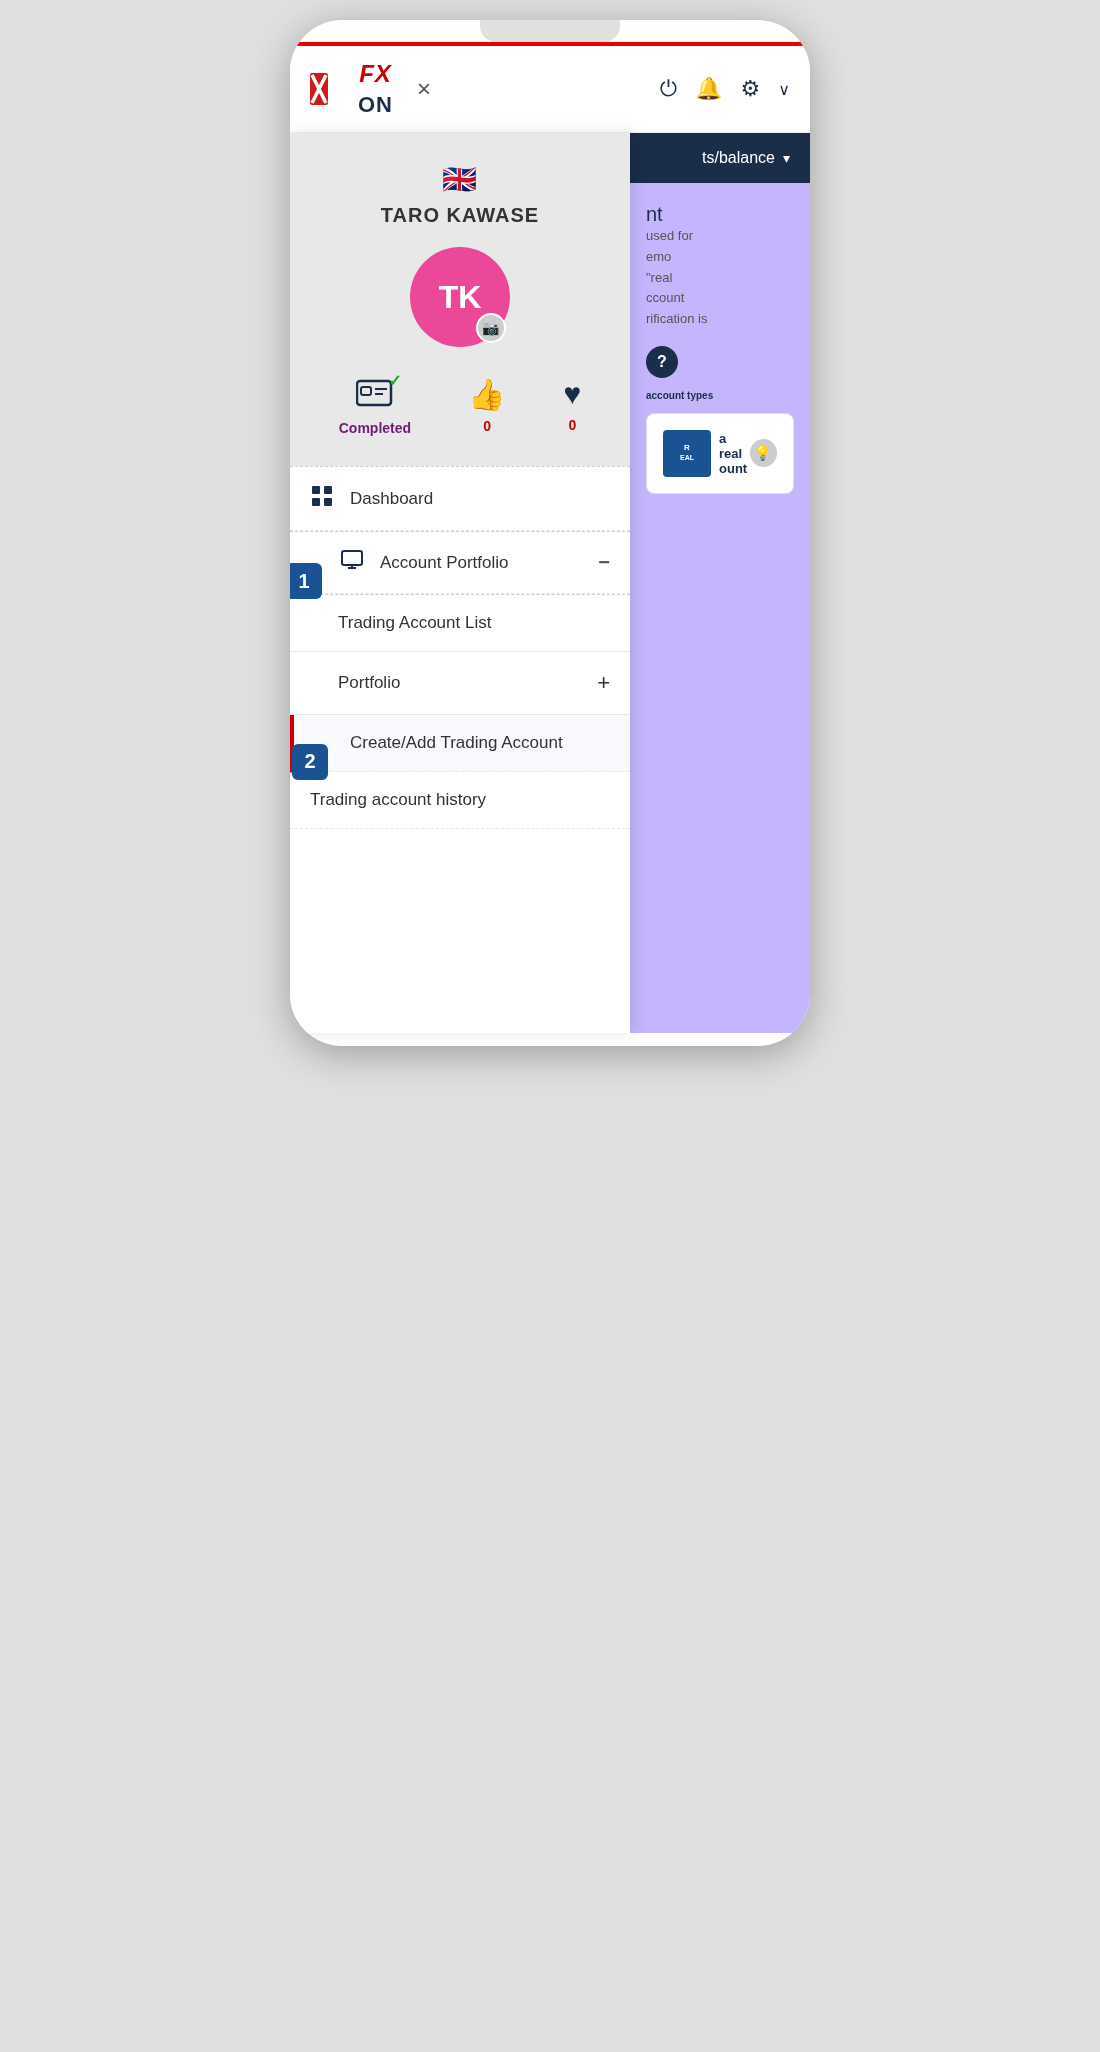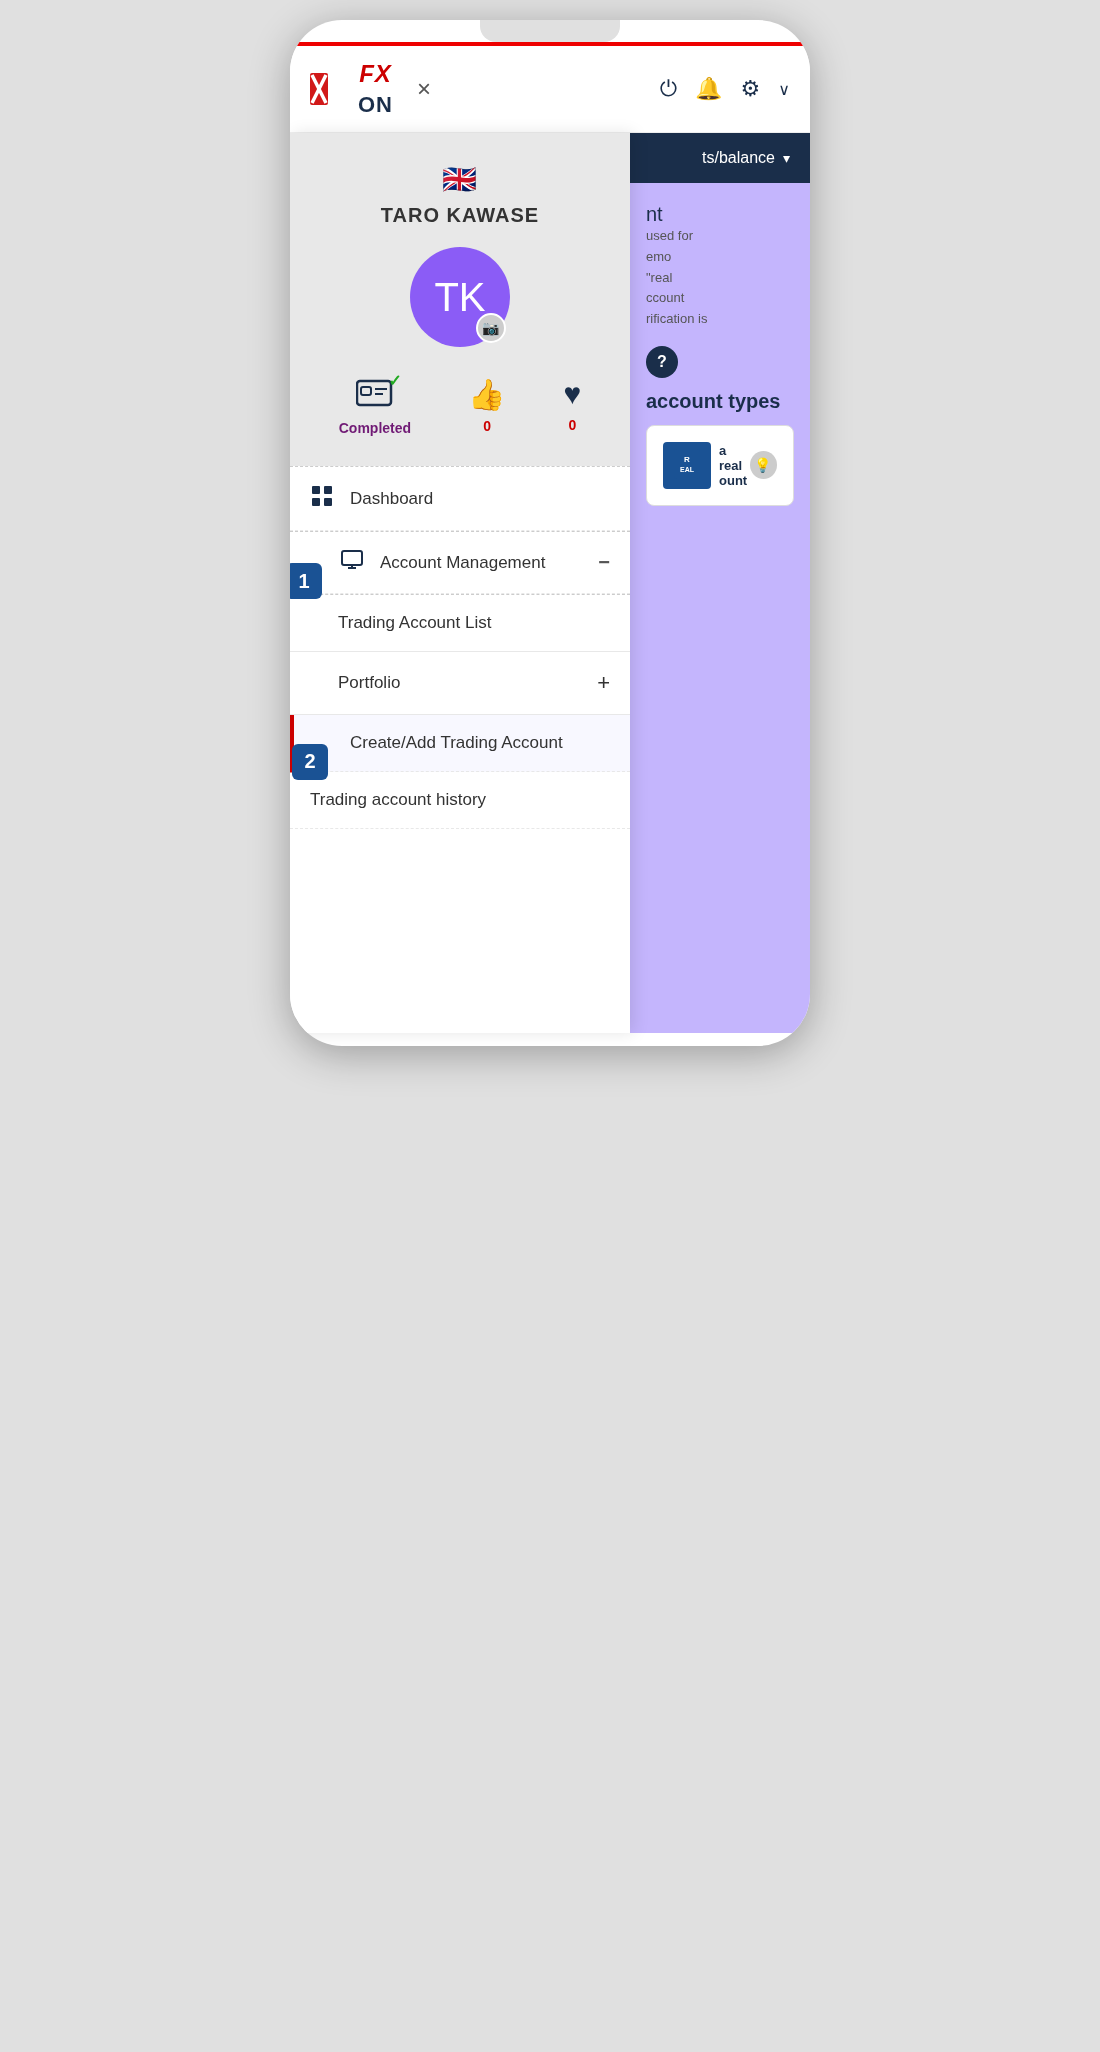--- a/index.html
+++ b/index.html
@@ -135,27 +135,27 @@
 
     .avatar-container {
       position: relative;
       margin-bottom: 20px;
     }
 
     .avatar-circle {
       width: 100px;
       height: 100px;
       border-radius: 50%;
-      background: #8b5cf6;
+      background: #ec4899;
       display: flex;
       align-items: center;
       justify-content: center;
       color: #fff;
-      font-size: 40px;
-      font-weight: 400;
+      font-size: 32px;
+      font-weight: 700;
     }
 
     .camera-badge {
       position: absolute;
       bottom: 4px;
       right: 4px;
       width: 30px;
       height: 30px;
       background: #ccc;
       border-radius: 50%;
@@ -304,21 +304,21 @@
       color: #fff;
       display: flex;
       align-items: center;
       justify-content: center;
       font-size: 16px;
       font-weight: 700;
       margin-bottom: 12px;
     }
 
     .account-types-label {
-      font-size: 20px;
+      font-size: 10px;
       font-weight: 700;
       color: #1a2e4a;
       margin-bottom: 12px;
     }
 
     .account-card {
       background: #fff;
       border: 1px solid #ddd;
       border-radius: 8px;
       padding: 16px;
@@ -446,21 +446,21 @@
           <div class="menu-badge">1</div>
         </div>
         <div class="menu-item" style="padding-left:50px;">
           <span class="menu-icon">
             <svg width="22" height="20" viewBox="0 0 22 20" fill="none">
               <rect x="1" y="1" width="20" height="14" rx="2" fill="none" stroke="#1a2e4a" stroke-width="2"></rect>
               <line x1="7" y1="18" x2="15" y2="18" stroke="#1a2e4a" stroke-width="2"></line>
               <line x1="11" y1="15" x2="11" y2="18" stroke="#1a2e4a" stroke-width="2"></line>
             </svg>
           </span>
-          <span class="menu-label">Account Management</span>
+          <span class="menu-label">Account Portfolio</span>
           <span class="menu-expand-icon" style="font-size:20px;font-weight:700;color:#555;">−</span>
         </div>
       </div>
 
       <hr class="menu-divider">
 
       <div class="menu-item menu-item-indented">
         <span class="menu-label">Trading Account List</span>
       </div>
 

